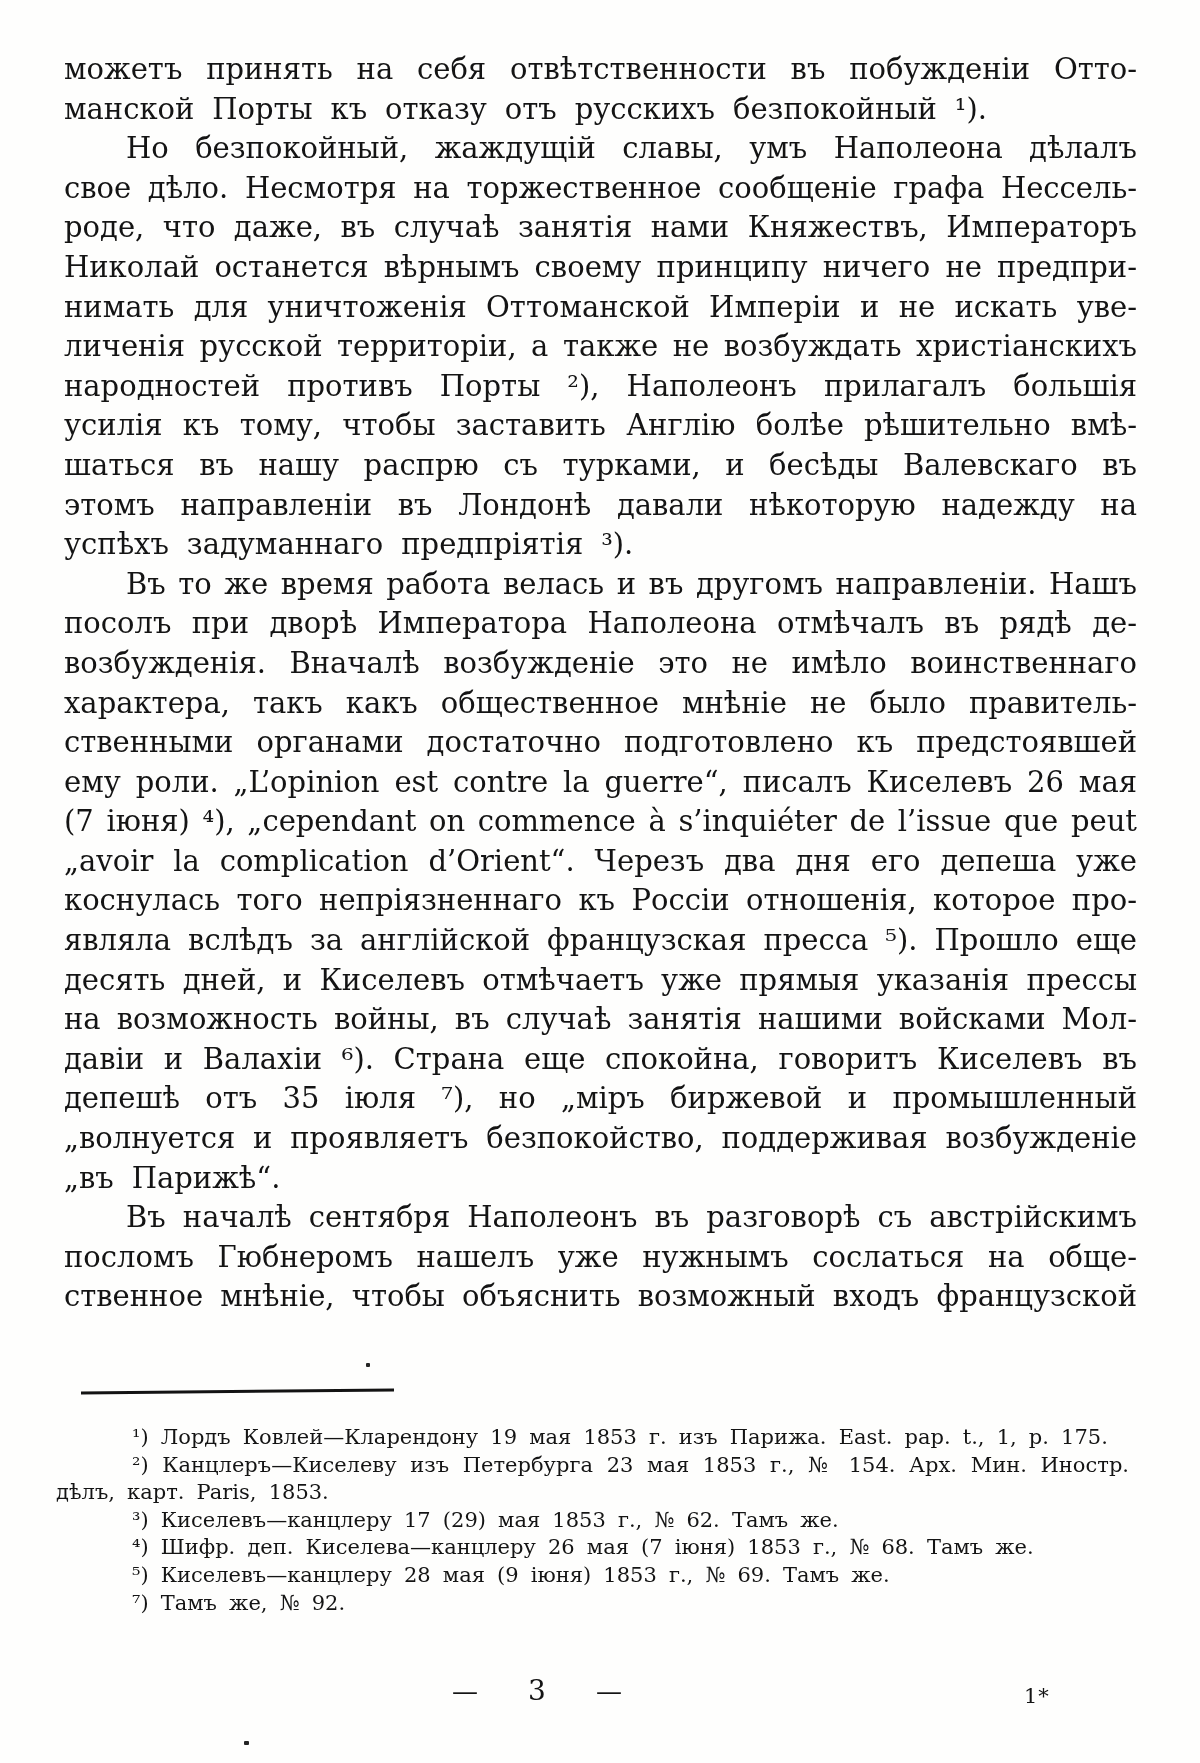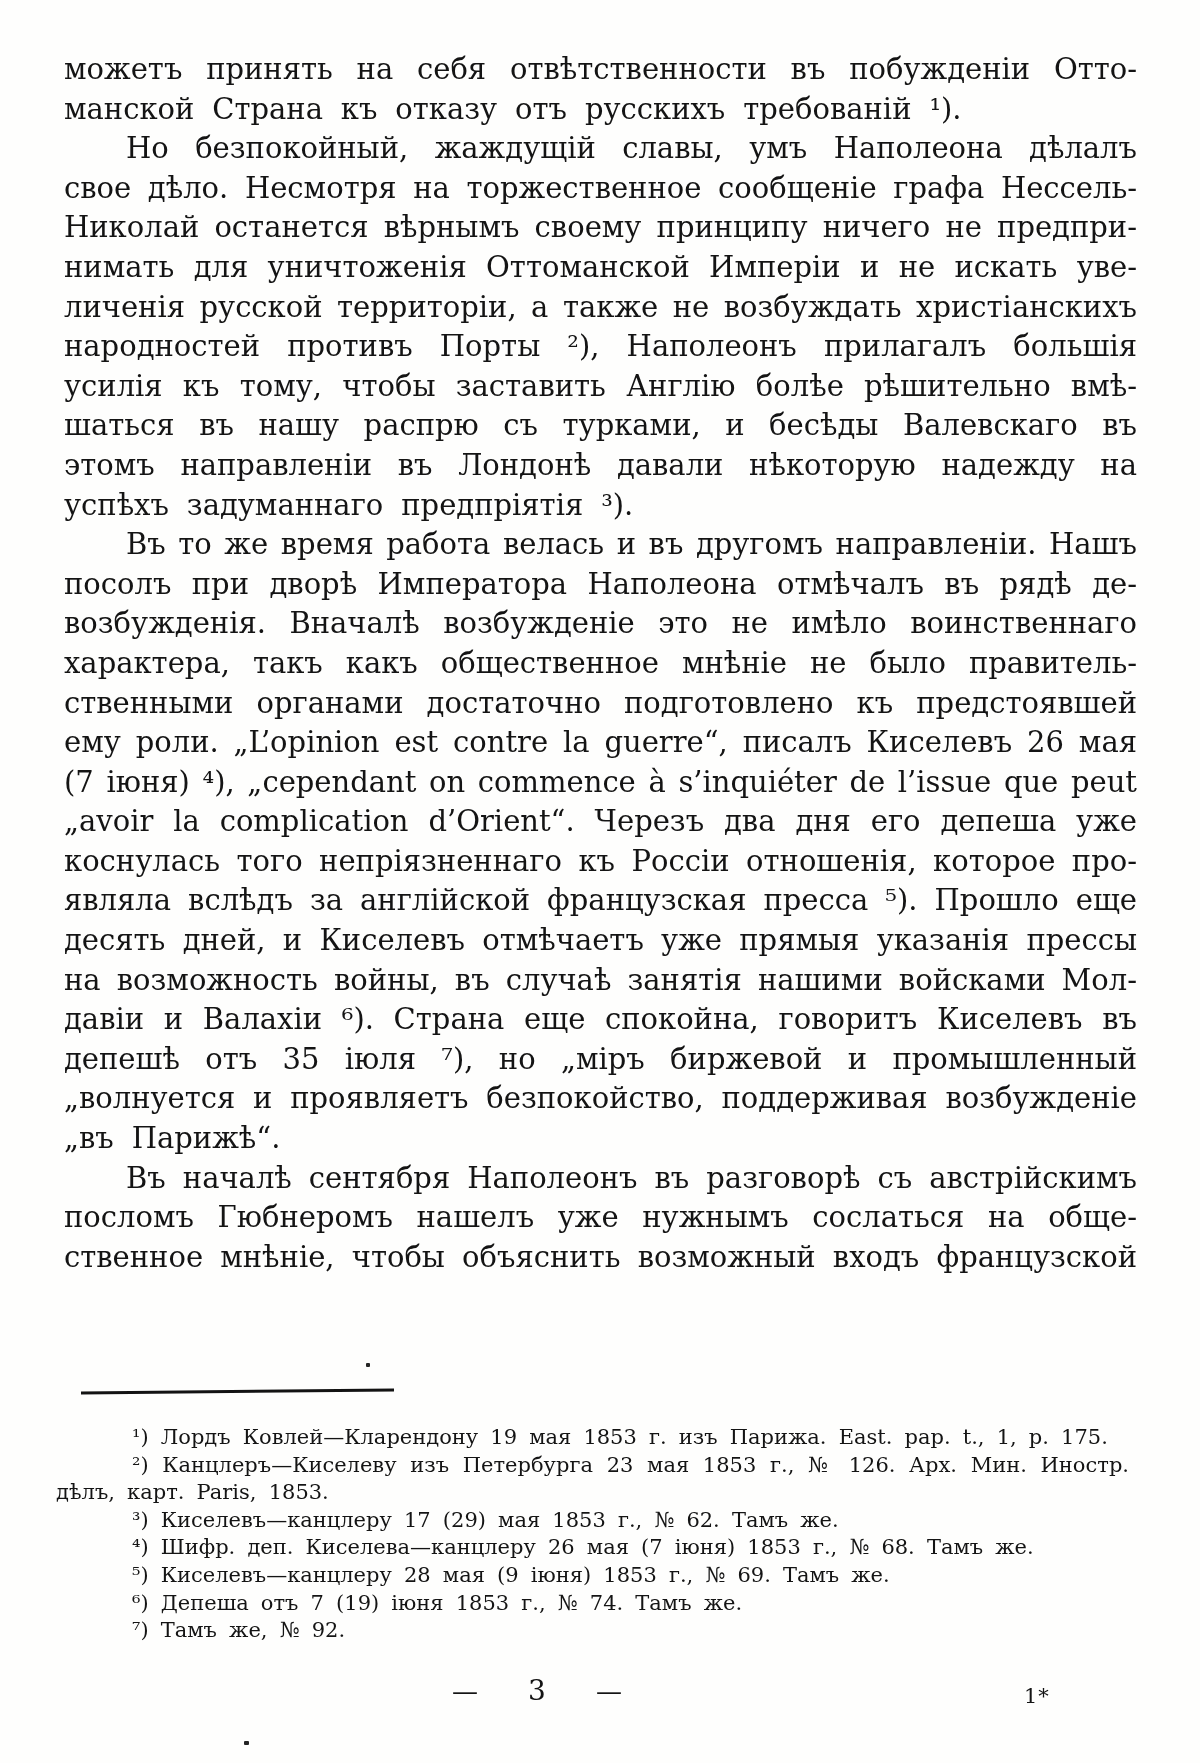--- a/index.html
+++ b/index.html
@@ -89,23 +89,24 @@
   #speck1 { left: 366px; top: 1363px; width: 4px; height: 4px; }
   #speck2 { left: 244px; top: 1741px; width: 5px; height: 4px; }
 </style>
 </head>
 <body>
 
 <div class="page">
 
   <div class="main-text" id="main-text">
       <div class="line">можетъ принять на себя отвѣтственности въ побужденіи Отто-</div>
-      <div class="line end">манской Страна къ отказу отъ русскихъ требованій ¹).</div>
+      <div class="line end">манской Порты къ отказу отъ русскихъ безпокойный ¹).</div>
       <div class="line indent">Но безпокойный, жаждущій славы, умъ Наполеона дѣлалъ</div>
       <div class="line">свое дѣло. Несмотря на торжественное сообщеніе графа Нессель-</div>
+      <div class="line">роде, что даже, въ случаѣ занятія нами Княжествъ, Императоръ</div>
       <div class="line">Николай останется вѣрнымъ своему принципу ничего не предпри-</div>
       <div class="line">нимать для уничтоженія Оттоманской Имперіи и не искать уве-</div>
       <div class="line">личенія русской территоріи, а также не возбуждать христіанскихъ</div>
       <div class="line">народностей противъ Порты ²), Наполеонъ прилагалъ большія</div>
       <div class="line">усилія къ тому, чтобы заставить Англію болѣе рѣшительно вмѣ-</div>
       <div class="line">шаться въ нашу распрю съ турками, и бесѣды Валевскаго въ</div>
       <div class="line">этомъ направленіи въ Лондонѣ давали нѣкоторую надежду на</div>
       <div class="line end">успѣхъ задуманнаго предпріятія ³).</div>
       <div class="line indent">Въ то же время работа велась и въ другомъ направленіи. Нашъ</div>
       <div class="line">посолъ при дворѣ Императора Наполеона отмѣчалъ въ рядѣ де-</div>
@@ -125,26 +126,25 @@
       <div class="line end">„въ Парижѣ“.</div>
       <div class="line indent">Въ началѣ сентября Наполеонъ въ разговорѣ съ австрійскимъ</div>
       <div class="line">посломъ Гюбнеромъ нашелъ уже нужнымъ сослаться на обще-</div>
       <div class="line">ственное мнѣніе, чтобы объяснить возможный входъ французской</div>
     </div>
 
   <div class="footnote-rule"></div>
 
   <div class="footnotes" id="footnotes">
       <div class="fn-line indent end">¹) Лордъ Ковлей—Кларендону 19 мая 1853 г. изъ Парижа. East. pap. t., 1, p. 175.</div>
-      <div class="fn-line indent">²) Канцлеръ—Киселеву изъ Петербурга 23 мая 1853 г., № 126. Арх. Мин. Иностр.</div>
+      <div class="fn-line indent">²) Канцлеръ—Киселеву изъ Петербурга 23 мая 1853 г., № 154. Арх. Мин. Иностр.</div>
       <div class="fn-line end">дѣлъ, карт. Paris, 1853.</div>
       <div class="fn-line indent end">³) Киселевъ—канцлеру 17 (29) мая 1853 г., № 62. Тамъ же.</div>
       <div class="fn-line indent end">⁴) Шифр. деп. Киселева—канцлеру 26 мая (7 іюня) 1853 г., № 68. Тамъ же.</div>
       <div class="fn-line indent end">⁵) Киселевъ—канцлеру 28 мая (9 іюня) 1853 г., № 69. Тамъ же.</div>
-      <div class="fn-line indent end">⁶) Депеша отъ 7 (19) іюня 1853 г., № 74. Тамъ же.</div>
       <div class="fn-line indent end">⁷) Тамъ же, № 92.</div>
     </div>
 
   <div class="page-number">
     <span class="dash">—</span>
     <span class="num">3</span>
     <span class="dash">—</span>
   </div>
 
   <div class="signature">1*</div>

